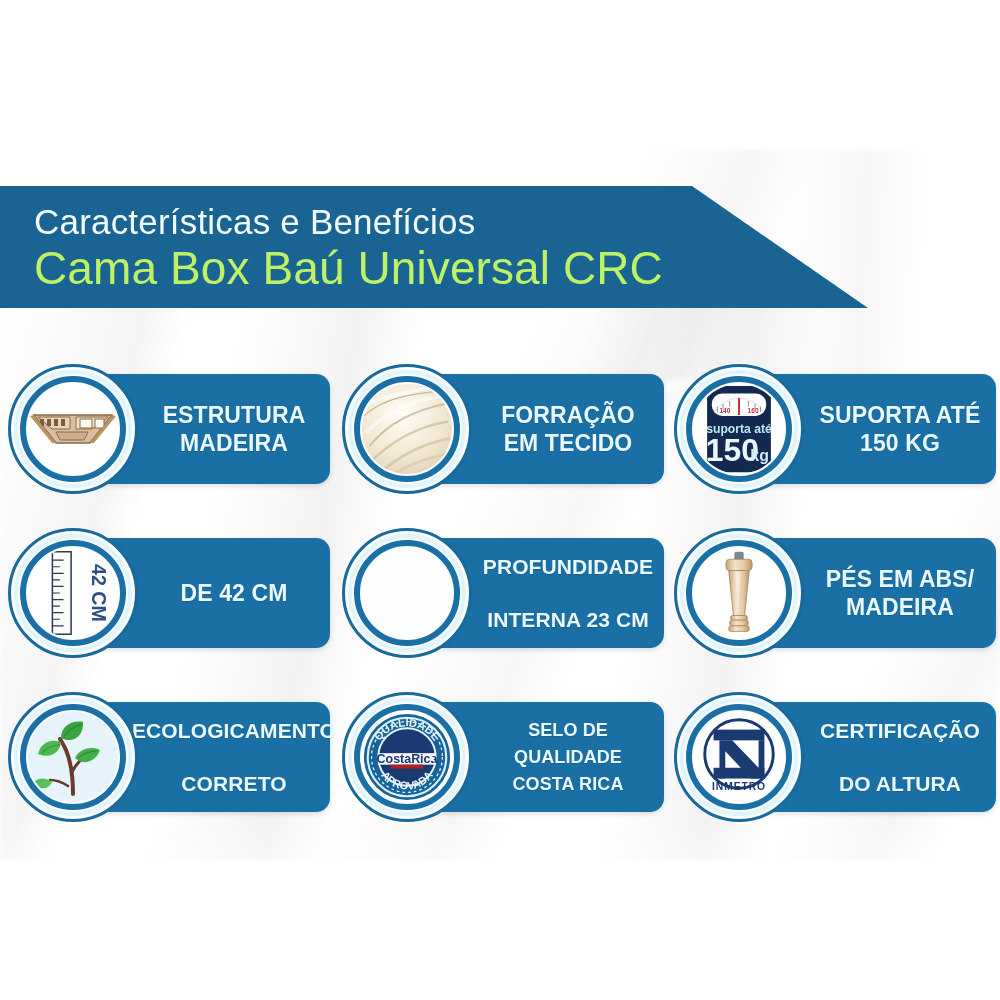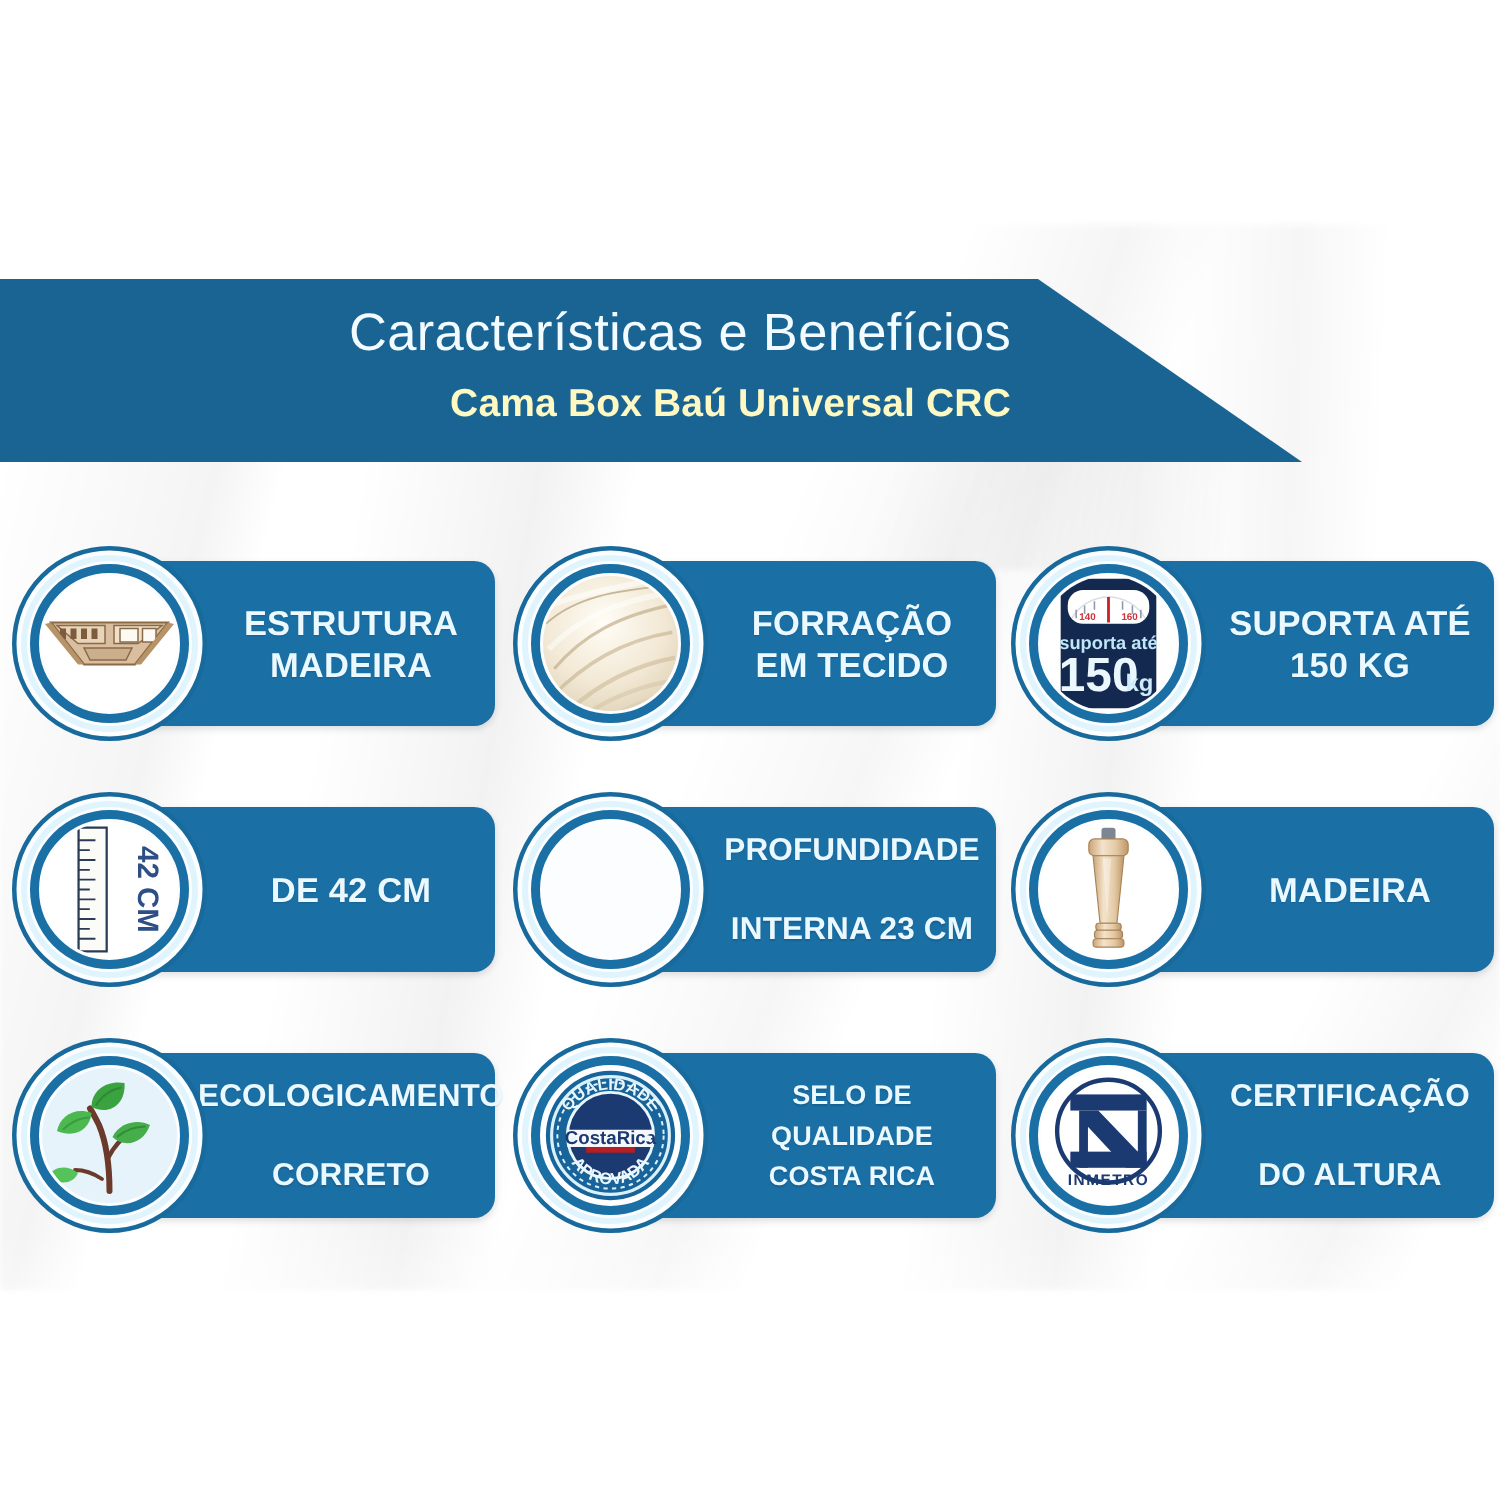--- a/index.html
+++ b/index.html
@@ -63,40 +63,39 @@
   
   .header-banner {
     position: absolute;
     left: 0;
     top: 186px;
     width: 868px;
     height: 122px;
     background: #1a6494;
     clip-path: polygon(0 0, 692px 0, 868px 122px, 0 122px);
     box-shadow: 0 3px 7px rgba(0,0,0,0.18);
-    text-align: right;
   }
   .header-inner {
     position: absolute;
     left: 34px;
     top: 12px;
     width: 640px;
   }
   .header-line1 {
     color: #f2fbff;
     font-size: 35px;
     font-weight: 400;
     letter-spacing: 0.2px;
     line-height: 47px;
     white-space: nowrap;
   }
   .header-line2 {
-    color: #fef9c3;
-    font-size: 26px;
-    font-weight: bold;
+    color: #bef264;
+    font-size: 46px;
+    font-weight: normal;
     letter-spacing: 0.1px;
     line-height: 46px;
     white-space: nowrap;
   }
 
   
   .grid {
     position: absolute;
     left: 0;
     top: 362px;
@@ -363,20 +362,21 @@
         </div>
         <div class="badge">
           <div class="ring-gap"></div>
           <div class="ring-inner"></div>
         </div>
       </div>
 
       <div class="cell c2">
         <div class="pill">
           <div class="pill-text">
+            <span>PÉS EM ABS/</span>
             <span>MADEIRA</span>
           </div>
         </div>
         <div class="badge">
           <div class="ring-gap"></div>
           <div class="ring-inner"></div>
           <div class="badge-face">
             <svg class="icon-svg" width="96" height="96" viewBox="0 0 96 96">
               <defs>
                 <linearGradient id="legg" x1="0" y1="0" x2="1" y2="0">

